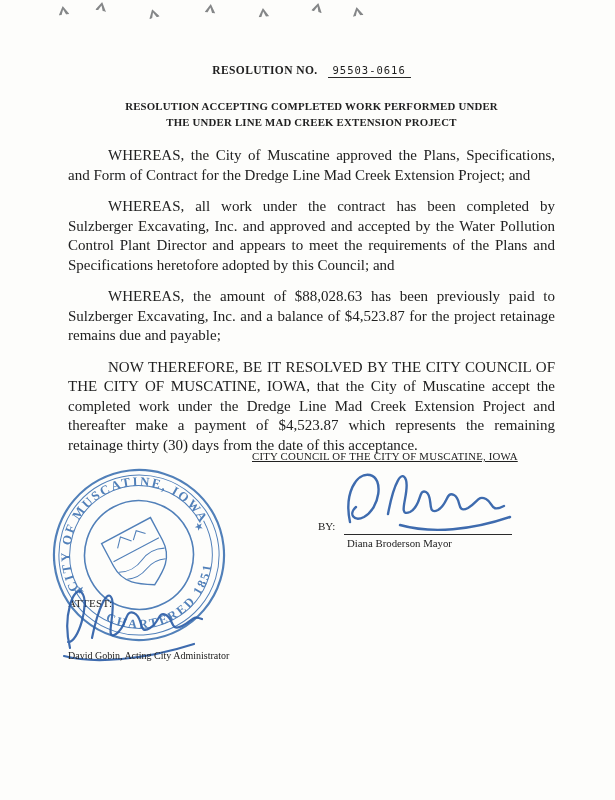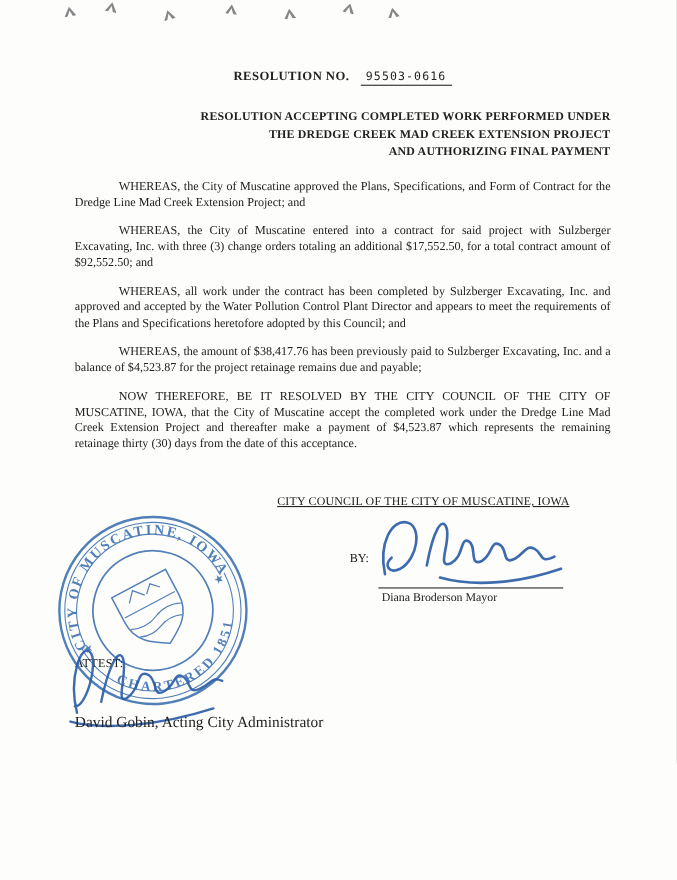--- a/index.html
+++ b/index.html
@@ -8,30 +8,30 @@
     background:#fdfdfb;color:#212121;overflow:hidden;
     font-family:"Liberation Serif","DejaVu Serif",serif;
   }
   .content{position:absolute;left:68px;right:60px;top:60px;}
   .title-row{text-align:center;margin-bottom:20px;white-space:nowrap;}
   .res-label{font-weight:bold;font-size:11.5px;letter-spacing:.4px;}
   .res-value{
     font-family:"DejaVu Sans Mono",monospace;font-size:10.5px;letter-spacing:1px;
     border-bottom:1px solid #2a2a2a;padding:0 5px 1px 5px;margin-left:6px;color:#1d1d1d;
   }
-  .heading{text-align:right;font-weight:bold;font-size:10.8px;line-height:1.5;letter-spacing:.2px;margin-bottom:16px;}
-  .para{font-size:11px;line-height:1.3;text-align:justify;text-indent:40px;margin:0 0 12px 0;}
+  .heading{text-align:center;font-weight:bold;font-size:10.8px;line-height:1.5;letter-spacing:.2px;margin-bottom:16px;}
+  .para{font-size:15px;line-height:1.3;text-align:justify;text-indent:40px;margin:0 0 12px 0;}
   .passed{font-size:11.2px;line-height:1.3;text-indent:40px;margin:4px 0 0 0;}
   .sup{font-size:7.5px;vertical-align:super;line-height:0;}
   .council-line{position:absolute;left:252px;top:450px;font-size:10.8px;letter-spacing:.2px;white-space:nowrap;text-decoration:underline;}
-  .by-label{position:absolute;left:318px;top:502px;font-size:11px;}
+  .by-label{position:absolute;left:318px;top:520px;font-size:11px;}
   .sig-line{position:absolute;left:344px;top:534px;width:168px;border-bottom:1px solid #2a2a2a;height:0;}
   .mayor-name{position:absolute;left:347px;top:537px;font-size:10.8px;white-space:nowrap;}
   .attest-label{position:absolute;left:68px;top:597px;font-size:11px;letter-spacing:.3px;}
-  .admin-name{position:absolute;left:68px;top:650px;font-size:14px;white-space:nowrap;}
+  .admin-name{position:absolute;left:68px;top:650px;font-size:10px;white-space:nowrap;}
   .mayor-sig{position:absolute;left:330px;top:462px;}
   .attest-sig{position:absolute;left:52px;top:574px;}
   .seal{position:absolute;left:50px;top:466px;transform:rotate(-28deg);opacity:.88;}
   .artifacts .mark{
     position:absolute;width:11px;height:9px;background:#5c5f61;opacity:.75;
     clip-path:polygon(0 100%,48% 0,100% 100%,70% 100%,48% 38%,26% 100%);
   }
 </style>
 </head>
 <body>
@@ -49,28 +49,26 @@
   </div>
 
   <div class="content">
     <div class="title-row">
       <span class="res-label">RESOLUTION NO.</span>
       <span class="res-value">95503-0616</span>
     </div>
 
     <div class="heading">
       <div>RESOLUTION ACCEPTING COMPLETED WORK PERFORMED UNDER</div>
-      <div>THE DREDGE CREEK MAD CREEK EXTENSION PROJECT</div>
-      <div>AND AUTHORIZING FINAL PAYMENT</div>
+      <div>THE UNDER LINE MAD CREEK EXTENSION PROJECT</div>
     </div>
 
     <p class="para">WHEREAS, the City of Muscatine approved the Plans, Specifications, and Form of Contract for the Dredge Line Mad Creek Extension Project; and</p>
-    <p class="para">WHEREAS, the City of Muscatine entered into a contract for said project with Sulzberger Excavating, Inc. with three (3) change orders totaling an additional $17,552.50, for a total contract amount of $92,552.50; and</p>
     <p class="para">WHEREAS, all work under the contract has been completed by Sulzberger Excavating, Inc. and approved and accepted by the Water Pollution Control Plant Director and appears to meet the requirements of the Plans and Specifications heretofore adopted by this Council; and</p>
-    <p class="para">WHEREAS, the amount of $38,417.76 has been previously paid to Sulzberger Excavating, Inc. and a balance of $4,523.87 for the project retainage remains due and payable;</p>
+    <p class="para">WHEREAS, the amount of $88,028.63 has been previously paid to Sulzberger Excavating, Inc. and a balance of $4,523.87 for the project retainage remains due and payable;</p>
     <p class="para">NOW THEREFORE, BE IT RESOLVED BY THE CITY COUNCIL OF THE CITY OF MUSCATINE, IOWA, that the City of Muscatine accept the completed work under the Dredge Line Mad Creek Extension Project and thereafter make a payment of $4,523.87 which represents the remaining retainage thirty (30) days from the date of this acceptance.</p>
 
   </div>
 
   <div class="council-line">CITY COUNCIL OF THE CITY OF MUSCATINE, IOWA</div>
 
   <div class="by-label">BY:</div>
   <svg class="mayor-sig" width="200" height="85" viewBox="0 0 200 85">
     <g fill="none" stroke="#2e5fa8" stroke-width="2.4" stroke-linecap="round" opacity="0.92">
       <path d="M20,60 C14,32 26,10 40,13 C54,16 50,46 34,55 C24,60 18,52 26,45"></path>

